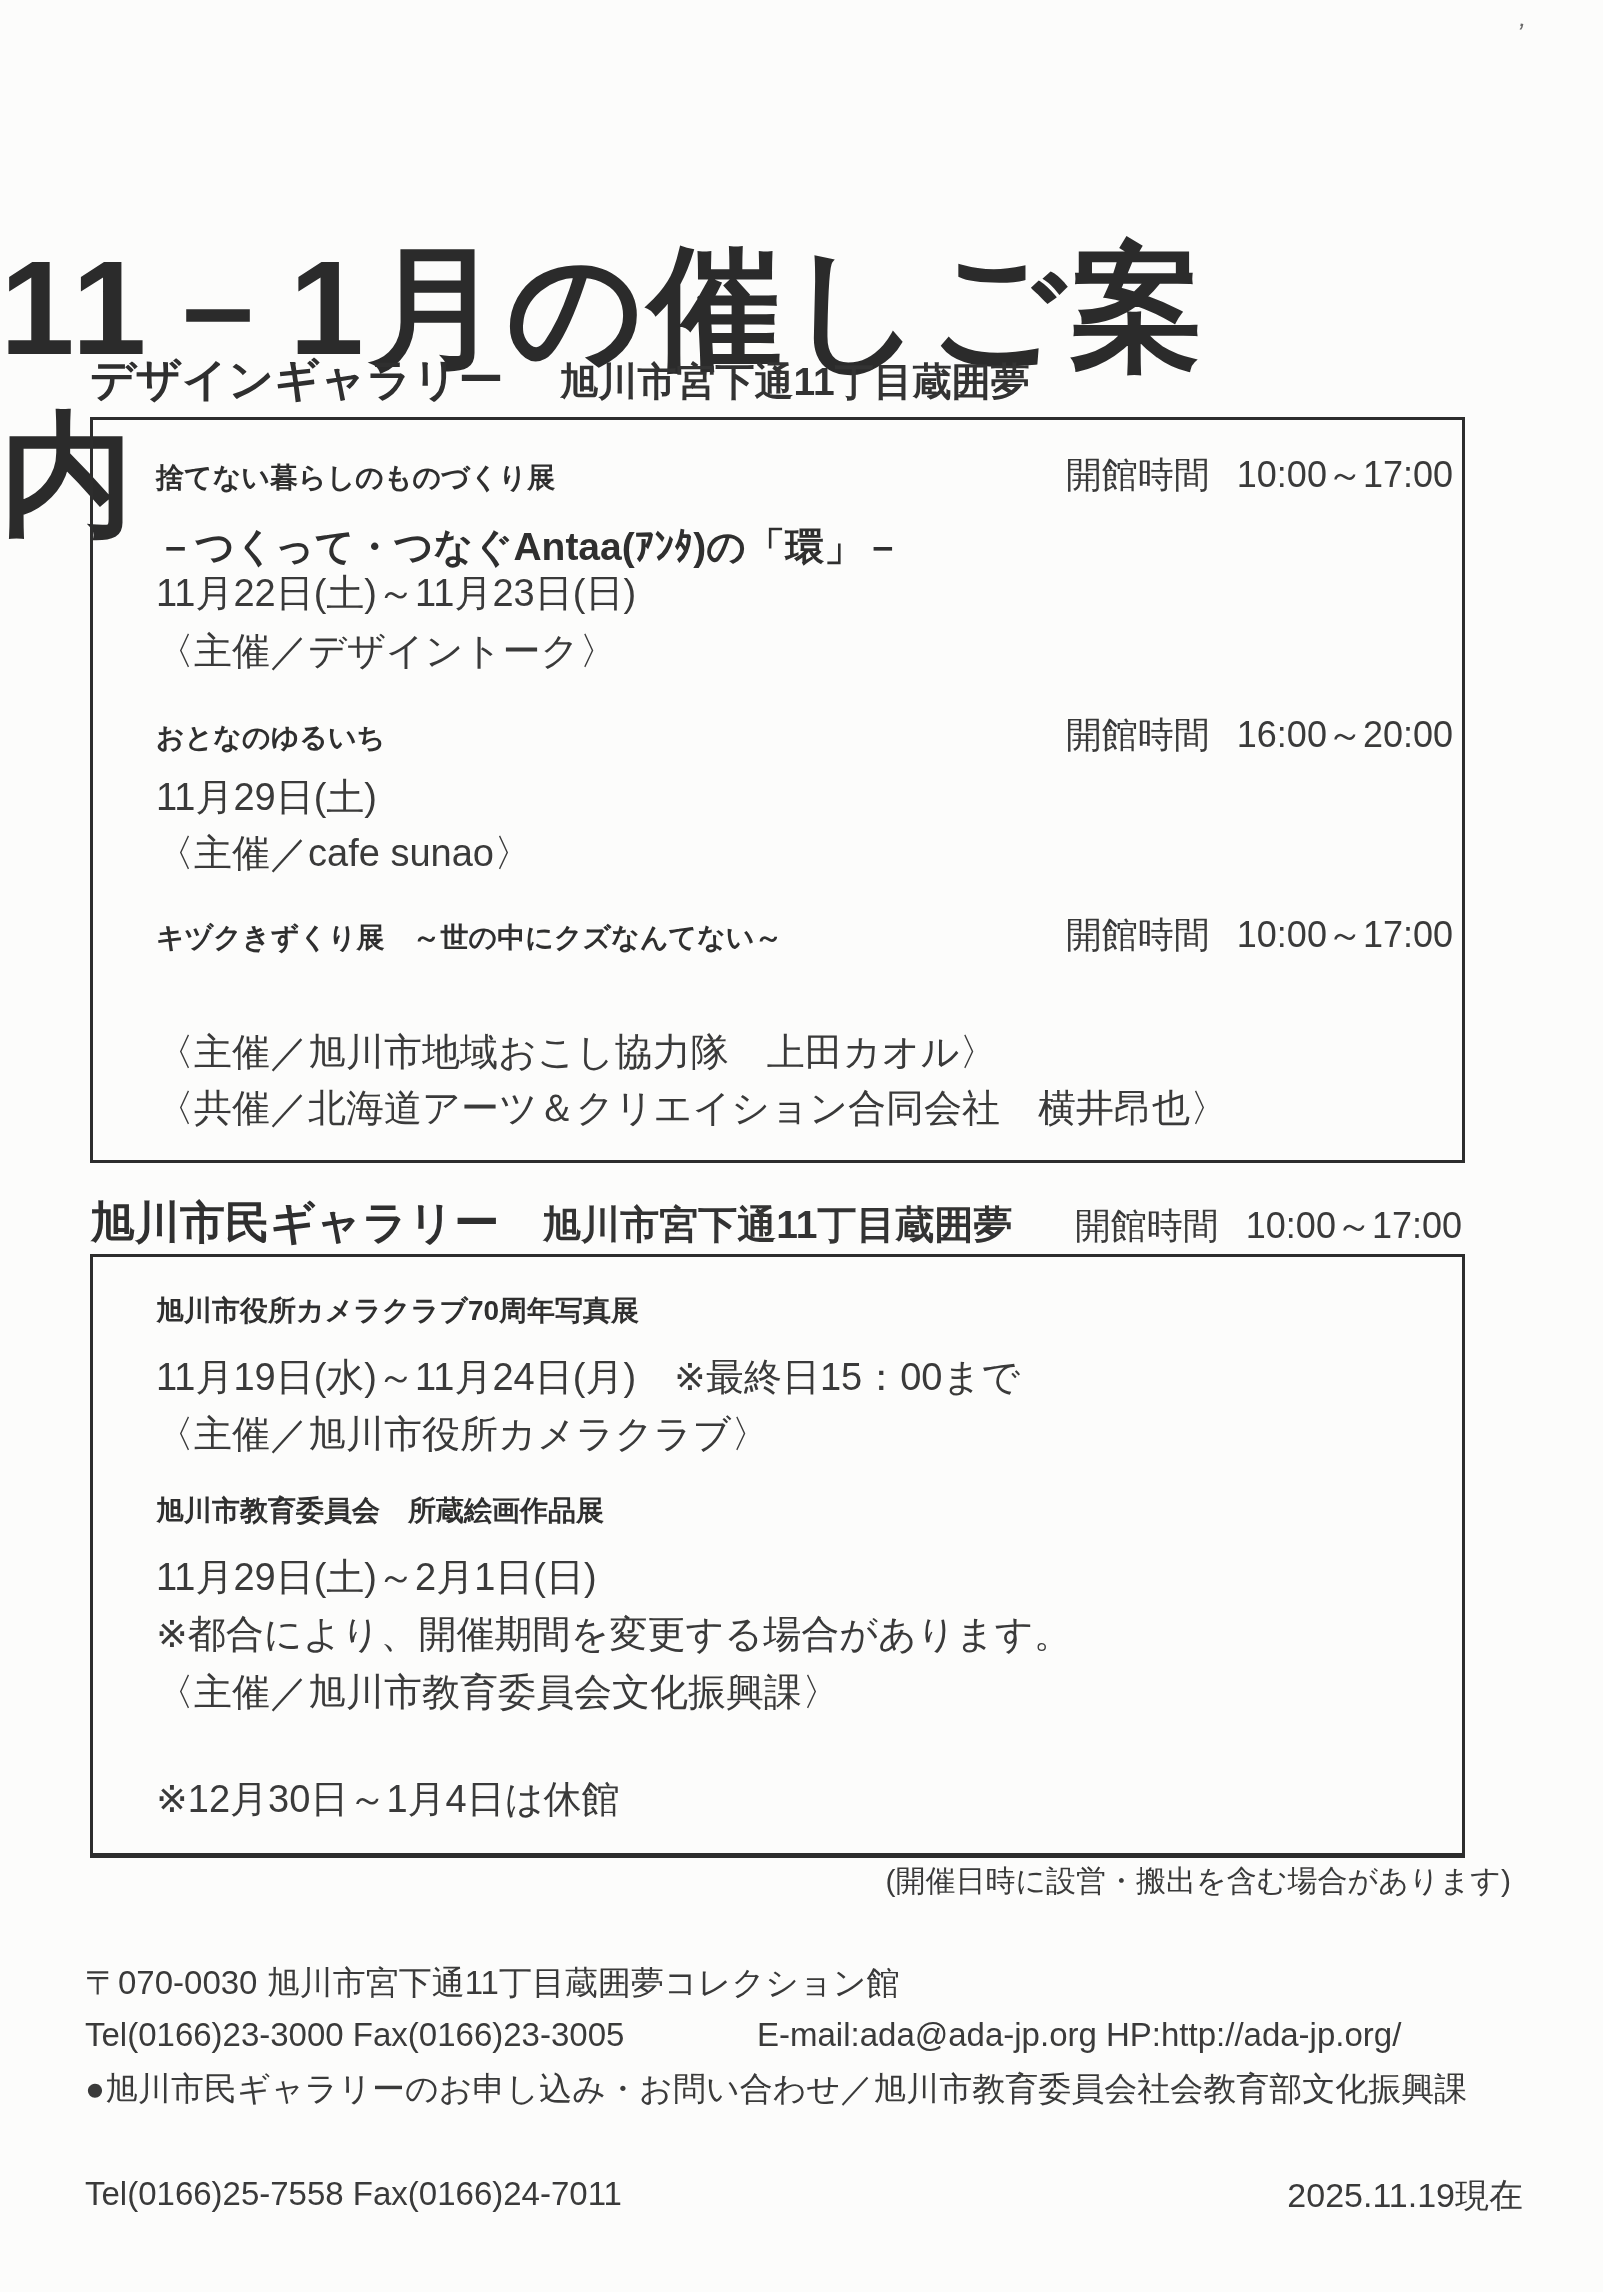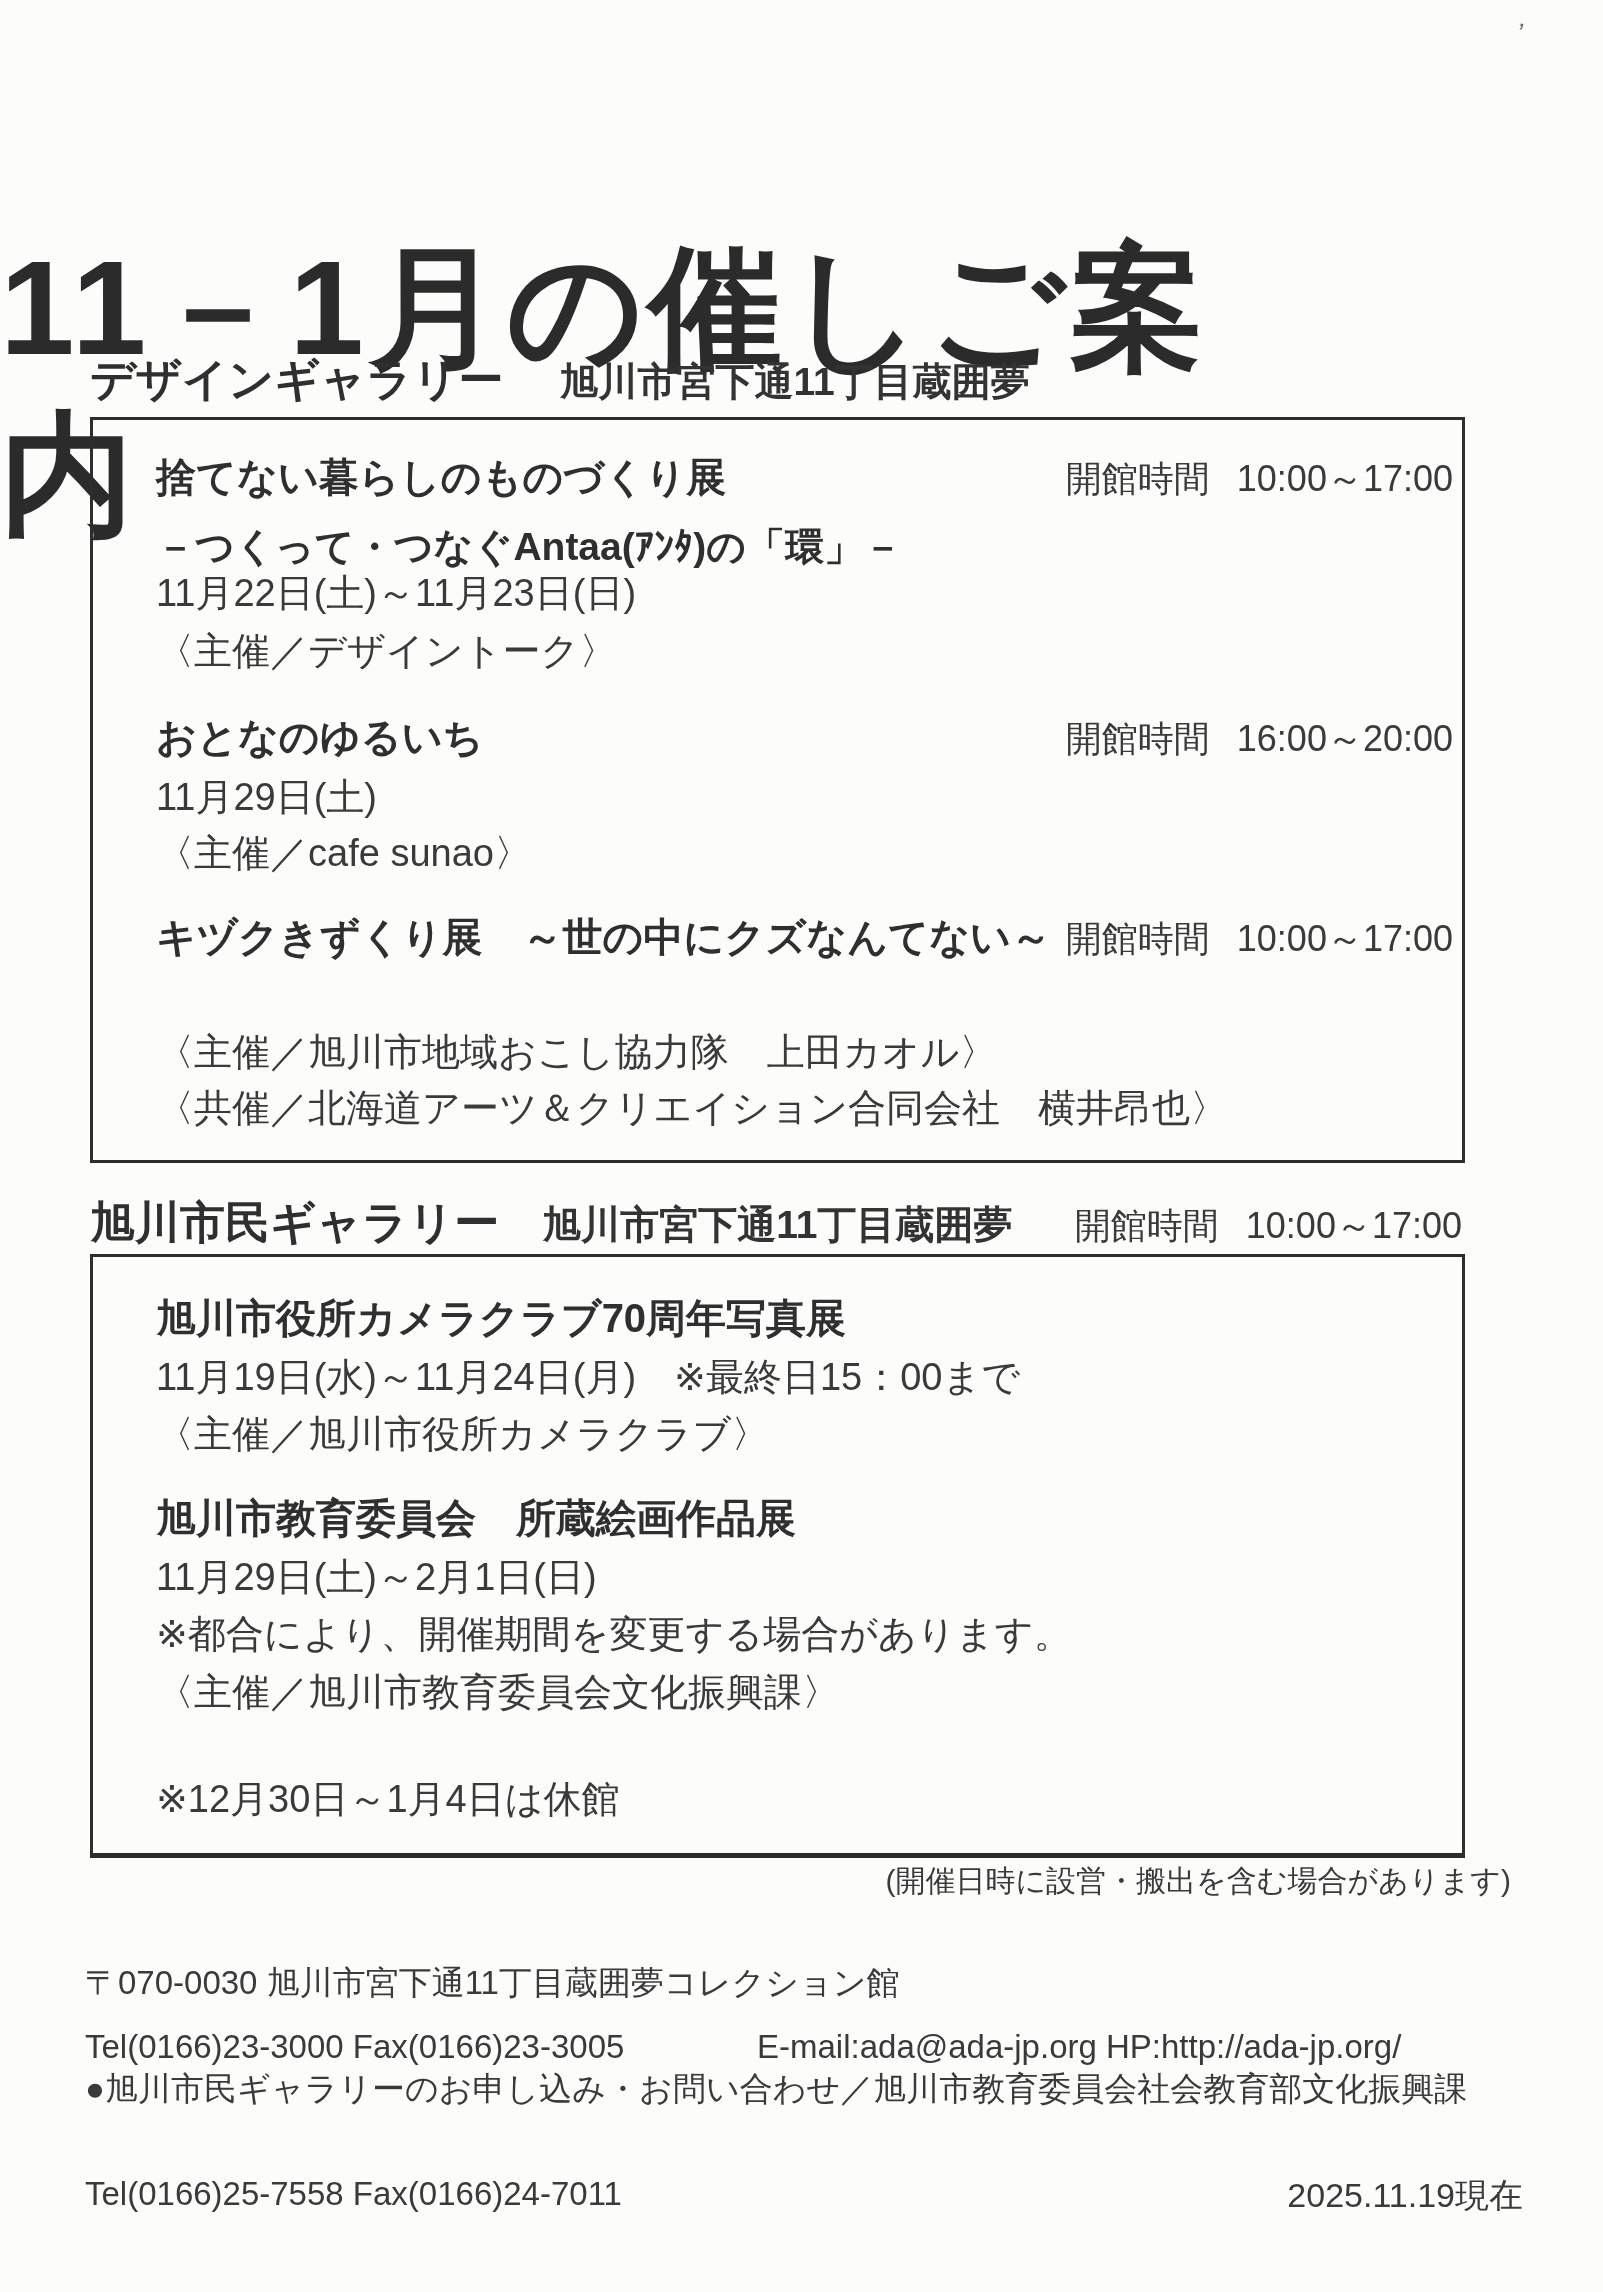--- a/index.html
+++ b/index.html
@@ -34,21 +34,21 @@
     position:absolute;left:90px;width:1369px;
     border:3.6px solid #2d2d2d;background:transparent;
   }
   .box1{top:417px;height:740px;}
   .box2{top:1254px;height:596px;border-bottom-width:5.4px;}
   .row{
     position:absolute;left:63px;right:9px;
     display:flex;justify-content:space-between;align-items:baseline;
     line-height:1.15;white-space:nowrap;
   }
-  .ev-title{font-size:40px;font-weight:700;color:#2f2f2f;}
+  .ev-title{font-size:28px;font-weight:700;color:#2f2f2f;}
   .ev-line{font-size:38px;font-weight:400;}
   .ev-sub{font-size:39px;font-weight:700;color:#2f2f2f;}
   .setup-note{
     position:absolute;top:1863px;right:93px;
     font-size:30px;line-height:1.2;white-space:nowrap;
   }
   .ft{
     position:absolute;left:85px;
     font-size:33px;line-height:1.2;white-space:nowrap;
   }
@@ -155,21 +155,21 @@
     </div>
 
     <div class="row" style="top:521px;">
       <span class="ev-line">※12月30日～1月4日は休館</span>
     </div>
   </div>
 
   <div class="setup-note">(開催日時に設営・搬出を含む場合があります)</div>
 
   <div class="ft" style="top:1963px;">〒070-0030 旭川市宮下通11丁目蔵囲夢コレクション館</div>
-  <div class="ft" style="top:2015px;width:1433px;margin-top:12px;">
+  <div class="ft" style="top:2015px;width:1433px;">
     <span>Tel(0166)23-3000  Fax(0166)23-3005</span>
     <span class="email">E-mail:ada@ada-jp.org  HP:http://ada-jp.org/</span>
   </div>
 
   <div class="ft" style="top:2069px;">●旭川市民ギャラリーのお申し込み・お問い合わせ／旭川市教育委員会社会教育部文化振興課</div>
   <div class="ft" style="top:2174px;">Tel(0166)25-7558  Fax(0166)24-7011</div>
 
   <div class="as-of">2025.11.19現在</div>
 
 </div>

